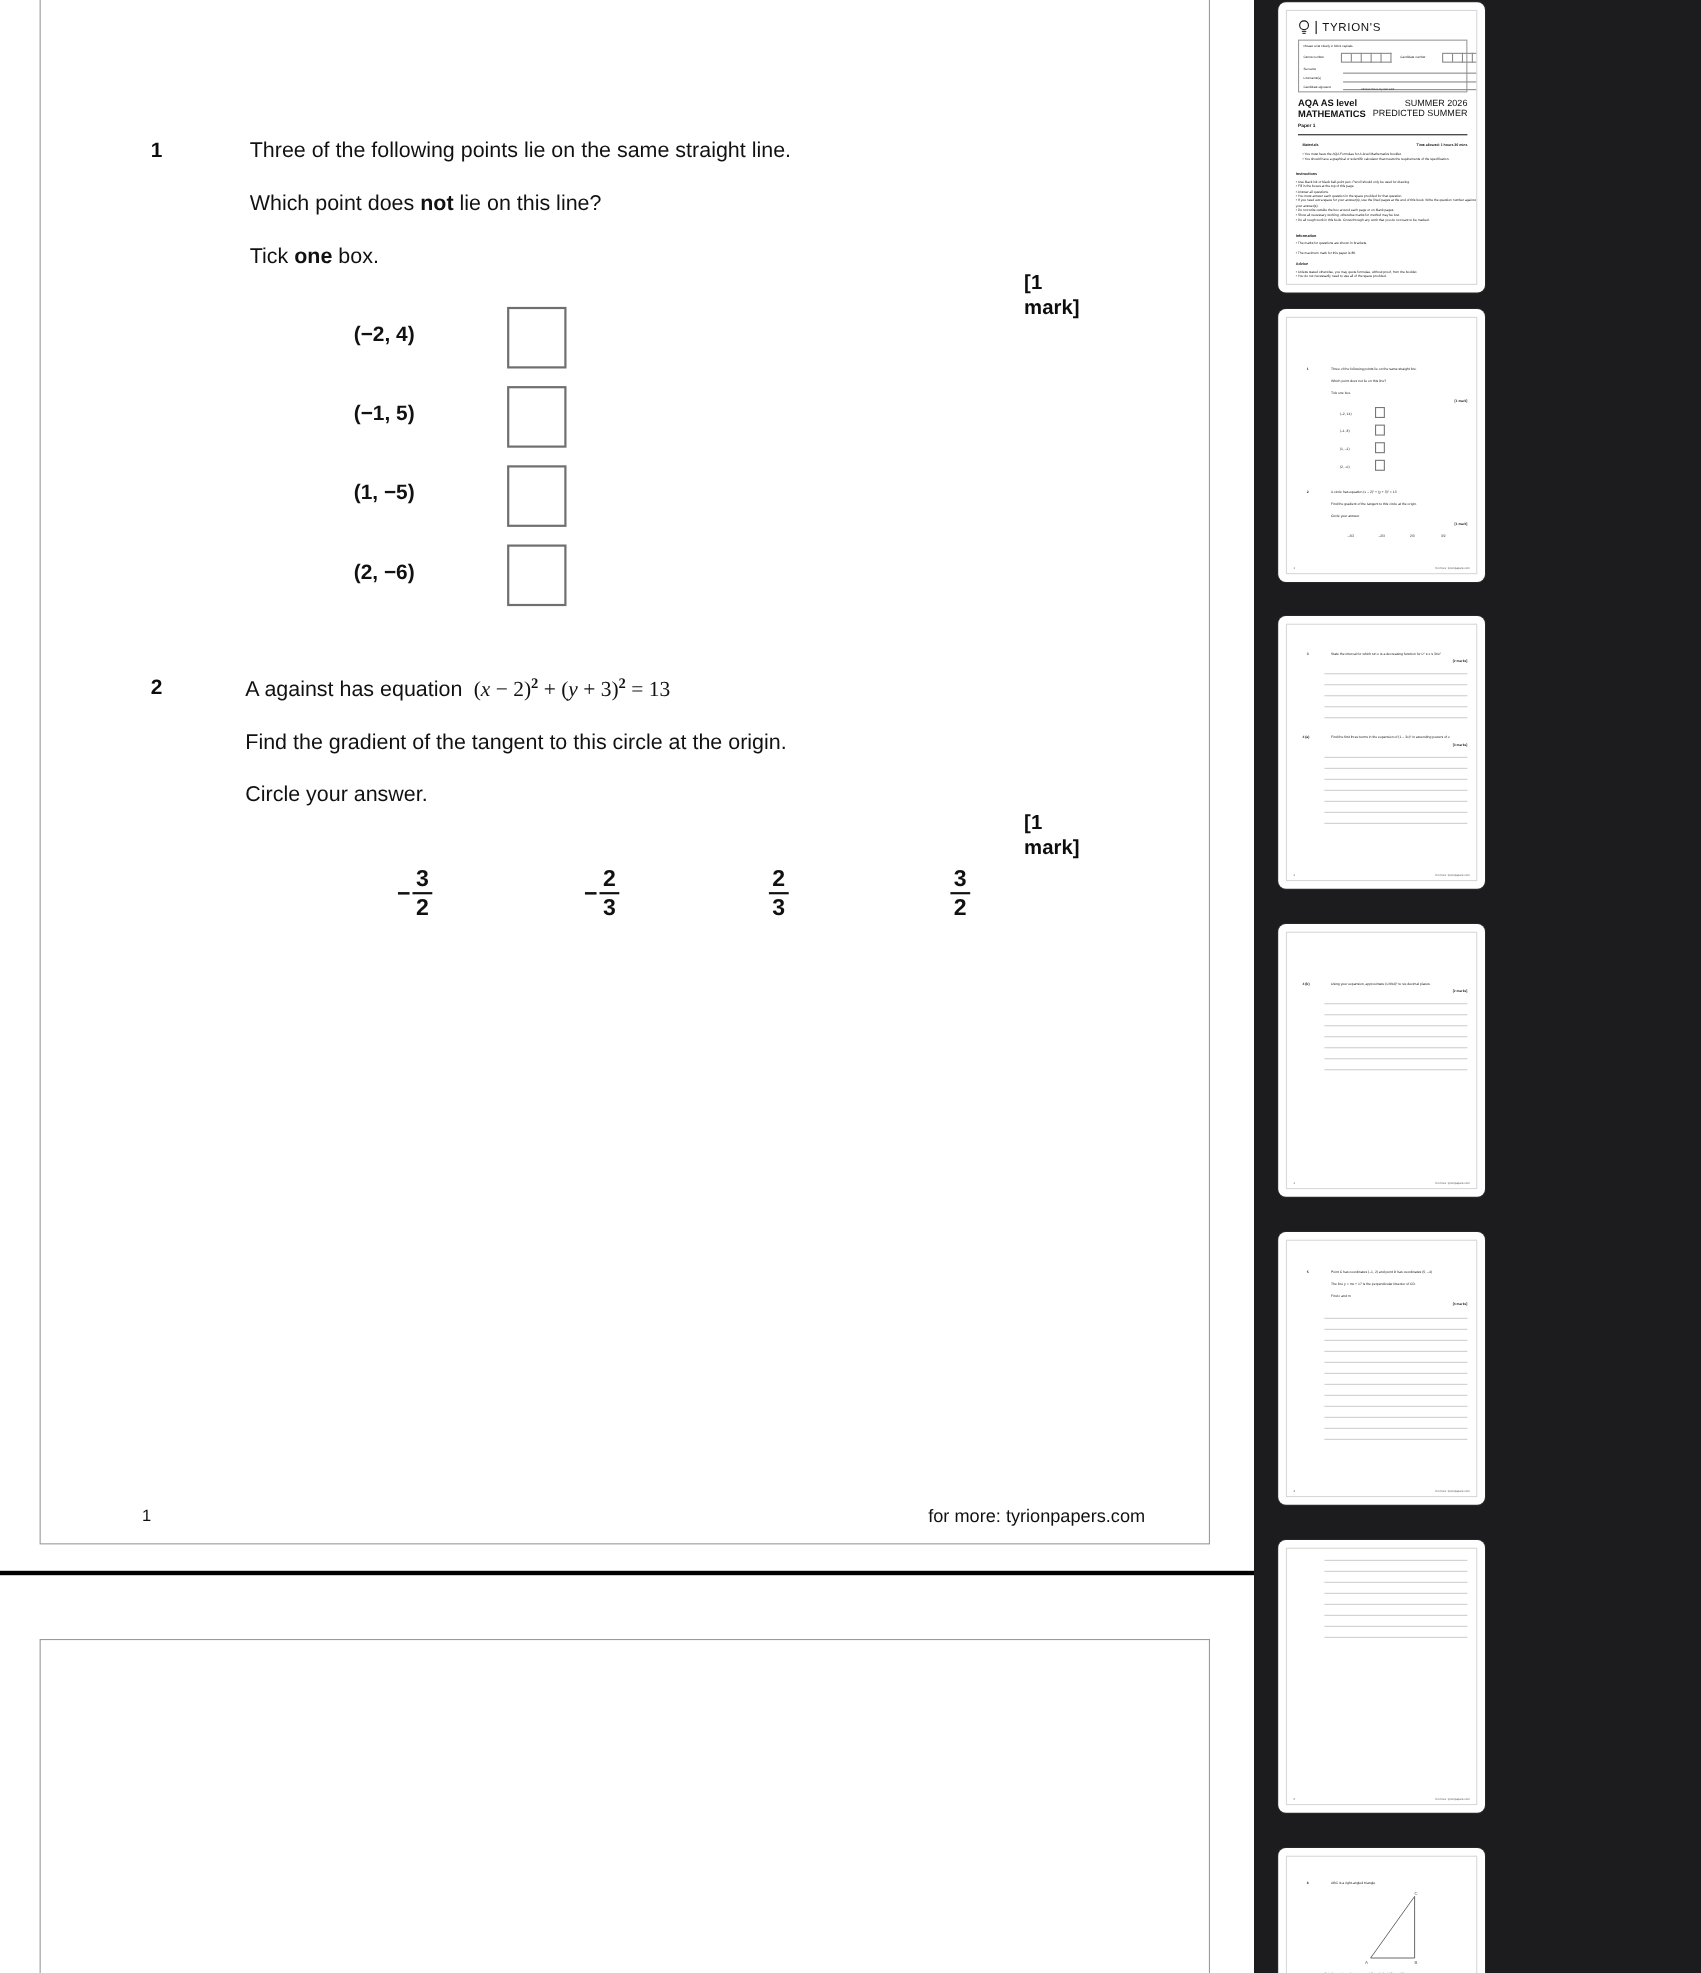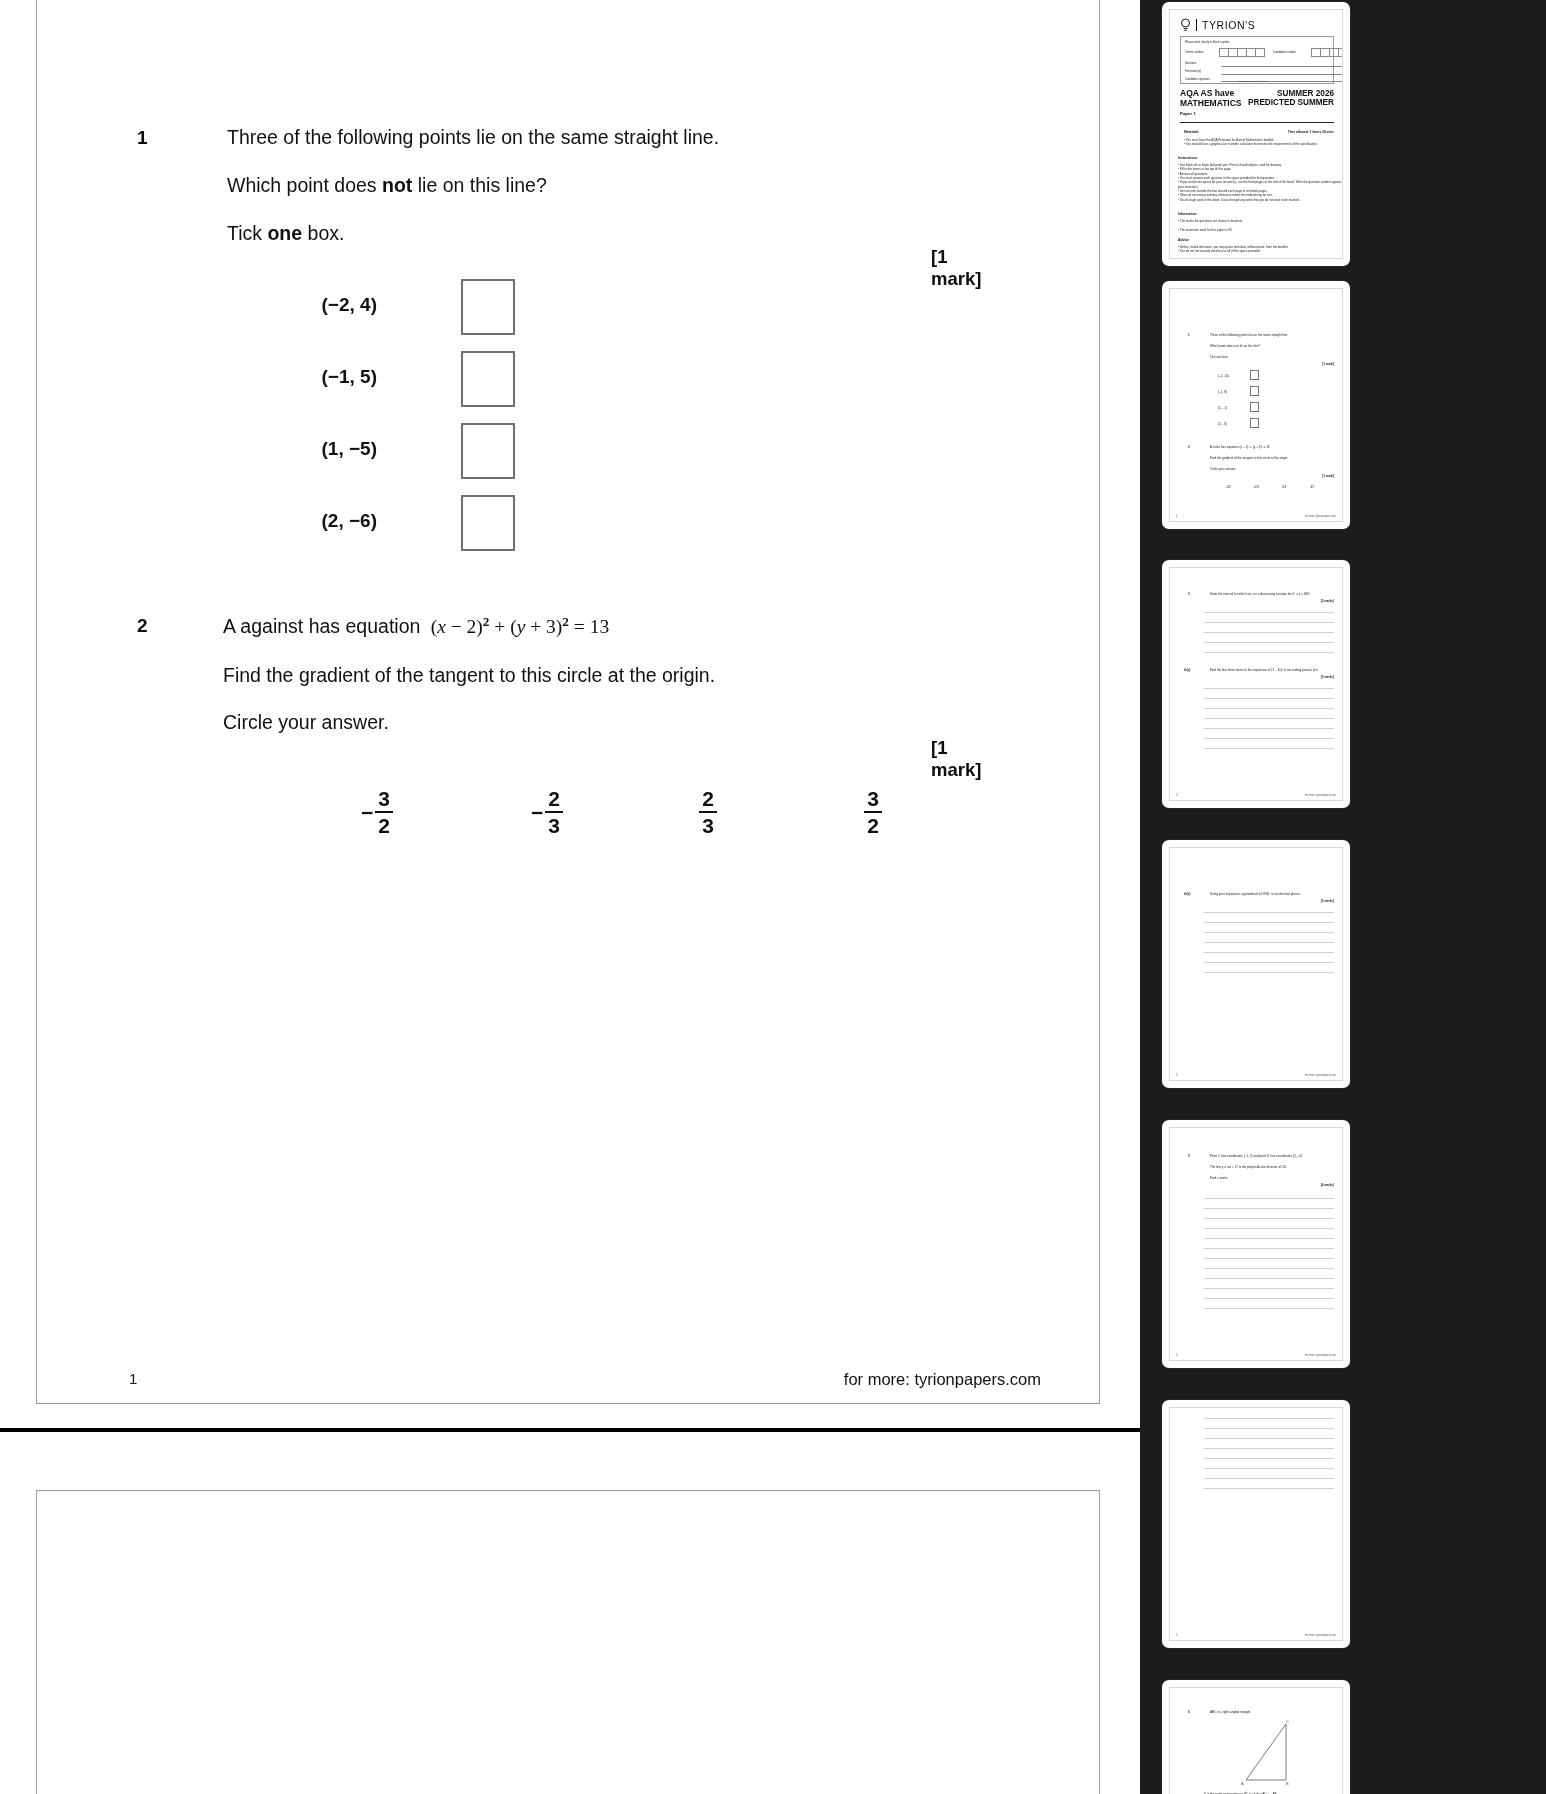--- a/index.html
+++ b/index.html
@@ -199,21 +199,21 @@
     font-size: 8.5px;
     font-weight: bold;
     color: #111;
     line-height: 1.12;
   }
   .tpaper { position: absolute; left: 10px; top: 101px; font-size: 4.4px; font-weight: bold; color:#111; }
   .tsummer {
     position: absolute;
     right: 8px; top: 79px;
     font-size: 8.2px;
-    font-weight: bold;
+    font-weight: normal;
     text-align: right;
     color: #111;
     line-height: 1.12;
   }
   .thr { position: absolute; left: 10px; right: 8px; top: 112px; height: 1px; background: #222; }
   .tsec-h { position: absolute; font-size: 3.4px; font-weight: bold; color: #111; }
   .tsec-t { position: absolute; font-size: 3px; color: #222; line-height: 1.45; }
   .ttime  { position: absolute; right: 8px; font-size: 3.2px; font-weight: bold; color: #111; }
 
   
@@ -341,21 +341,21 @@
           <span class="lbl" style="left:4px; top:24px;">Surname</span>
           <span class="rule" style="left:40px; top:29px; width:126px;"></span>
           <span class="lbl" style="left:4px; top:32px;">Forename(s)</span>
           <span class="rule" style="left:40px; top:37px; width:126px;"></span>
           <span class="lbl" style="left:4px; top:40px;">Candidate signature</span>
           <span class="rule" style="left:40px; top:44px; width:126px;"></span>
           <span class="lbl" style="left:56px; top:43px; font-size:2.4px;">I declare this is my own work</span>
         </div>
 
         <div class="tcourse">
-          <span>AQA AS have</span><br>
+          <span>AQA AS level</span><br>
           <span>MATHEMATICS</span>
         </div>
         <div class="tpaper">Paper 1</div>
         <div class="tsummer">
           <span>SUMMER 2026</span><br>
           <span>PREDICTED SUMMER</span>
         </div>
         <div class="thr"></div>
 
         <div class="ttime" style="top:120px;">Time allowed: 1 hours 30 mins</div>

